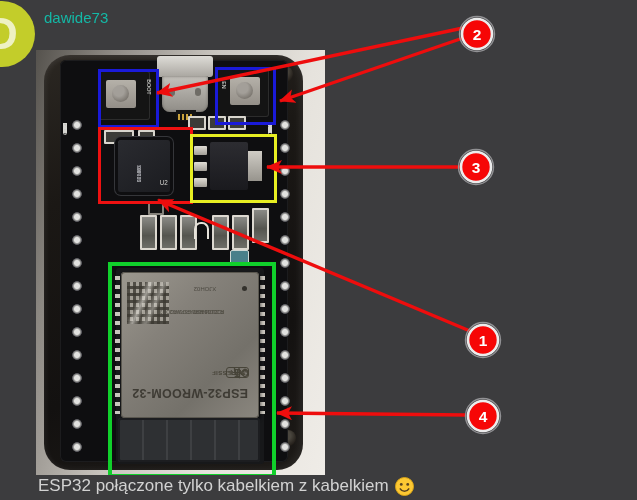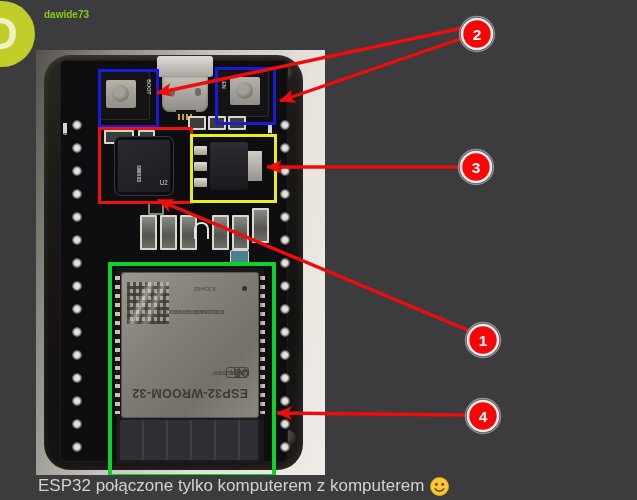--- a/index.html
+++ b/index.html
@@ -3,21 +3,21 @@
 <meta charset="utf-8">
 <style>
   html,body{margin:0;padding:0;background:#3c3c3e;}
   #screen{position:relative;width:637px;height:500px;background:#3c3c3e;overflow:hidden;
           font-family:"Liberation Sans","DejaVu Sans",sans-serif;}
 
   
   .avatar{position:absolute;left:-31px;top:1px;width:66px;height:66px;border-radius:50%;
           background:#c3cd2a;display:flex;align-items:center;justify-content:center;}
   .avatar-letter{color:rgba(255,255,255,.72);font-size:44px;font-weight:bold;line-height:1;}
-  .username{position:absolute;left:44px;top:9px;font-size:10px;font-weight:bold;color:#84cc16;}
+  .username{position:absolute;left:44px;top:9px;font-size:15px;font-weight:normal;color:#14b8a6;}
 
   
   .photo{position:absolute;left:36px;top:50px;width:289px;height:425px;overflow:hidden;
          background:linear-gradient(105deg,#55524d 0%,#8b8781 18%,#c9c5bf 45%,#e6e3dd 70%,#efece7 100%);}
   .photo *{position:absolute;}
   .case{left:8px;top:5px;width:259px;height:415px;border-radius:26px;
         background:linear-gradient(160deg,#2b2722 0%,#1b1815 30%,#131110 70%,#1d1a17 100%);
         box-shadow:inset -3px 0 8px rgba(255,255,255,.08), inset 2px 2px 6px rgba(255,255,255,.05);}
   .screw{width:16px;height:16px;border-radius:50%;
          background:radial-gradient(circle at 40% 35%,#4a463e 0 30%,#241f1a 75%);}
@@ -283,21 +283,21 @@
       <text class="callout-num" text-anchor="middle" dy="0.36em">1</text>
     </g>
     <g transform="translate(483,416)">
       <circle r="17.5" fill="none" stroke="#919194" stroke-width="1.4"></circle>
       <circle r="15" fill="#f60606" stroke="#ececec" stroke-width="2.6"></circle>
       <text class="callout-num" text-anchor="middle" dy="0.36em">4</text>
     </g>
   </svg>
 
   <div class="caption">
-    <span>ESP32 połączone tylko komputerem z komputerem</span>
+    <span>ESP32 połączone tylko kabelkiem z kabelkiem</span>
     <svg width="19" height="19" viewBox="0 0 20 20">
       <circle cx="10" cy="10" r="9.5" fill="#fdc833"></circle>
       <circle cx="10" cy="10" r="9.5" fill="none" stroke="#d9a416" stroke-width="1"></circle>
       <circle cx="6.6" cy="7.8" r="1.5" fill="#5b4420"></circle>
       <circle cx="13.4" cy="7.8" r="1.5" fill="#5b4420"></circle>
       <path d="M5.5 12.5 A5.2 5.2 0 0 0 14.5 12.5" stroke="#5b4420" stroke-width="1.6" fill="none" stroke-linecap="round"></path>
     </svg>
   </div>
 
 </div>

